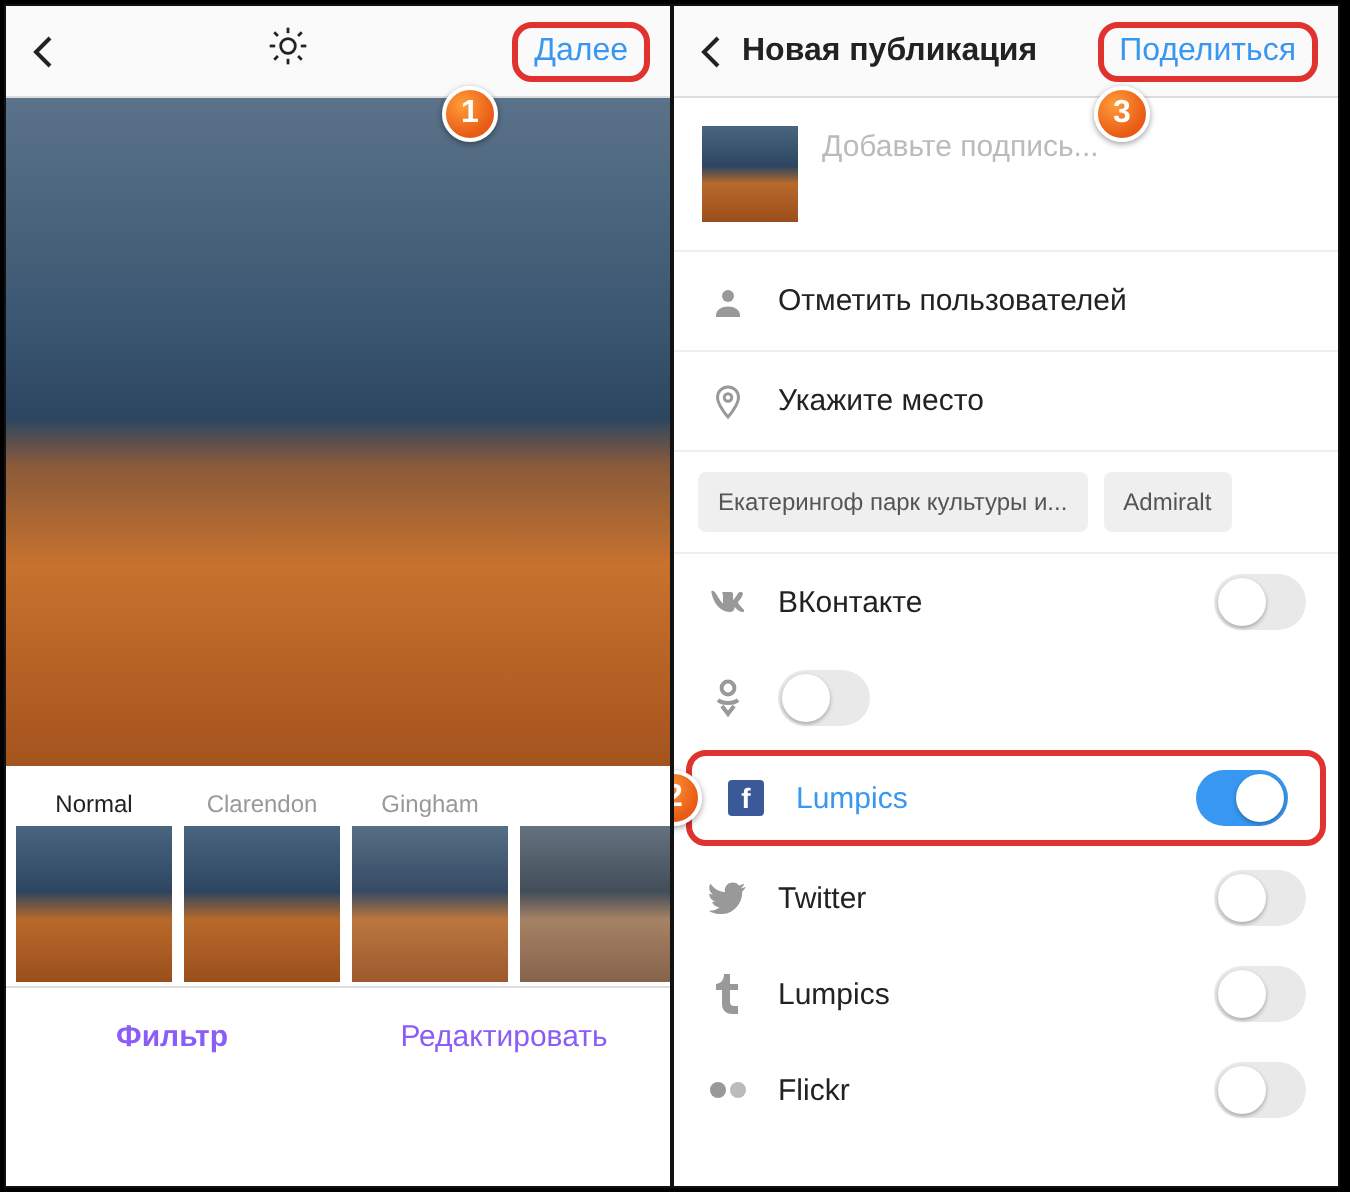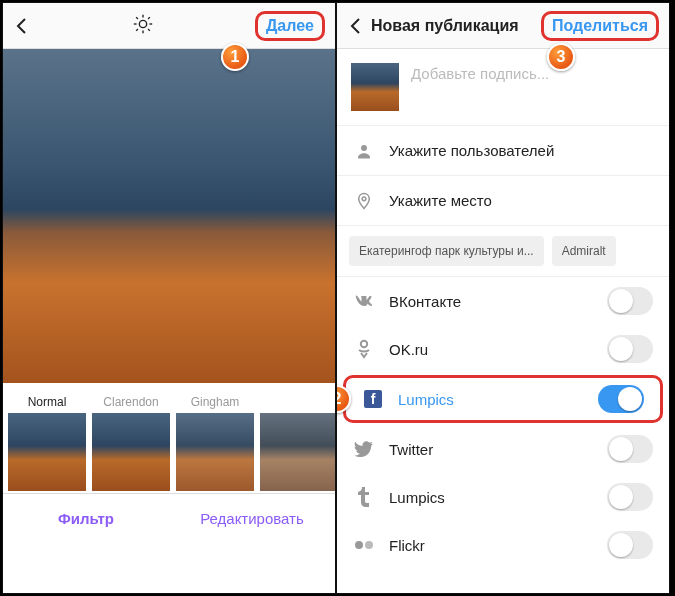--- a/index.html
+++ b/index.html
@@ -5,21 +5,21 @@
 *{box-sizing:border-box;margin:0;padding:0;font-family:-apple-system,Helvetica,Arial,sans-serif}
 body{background:#000;width:675px;height:596px;overflow:hidden}
 .wrap{display:flex;gap:0;width:675px;height:596px;background:#000}
 .screen{background:#fff;width:334px;height:592px;border:1px solid #111;position:relative;overflow:hidden}
 .screen.left{margin:2px 0 2px 2px}
 .screen.right{margin:2px 0 2px 0}
 .hdr{height:46px;border-bottom:1px solid #ddd;display:flex;align-items:center;padding:0 10px;position:relative;background:#fafafa}
 .hdr .back{width:18px;height:18px;display:flex;align-items:center;justify-content:center}
 .hdr .ctr{flex:1;text-align:center;font-weight:600;font-size:16px;color:#222}
 .hdr .sun{width:22px;height:22px;margin:0 auto}
-.hdr .link{color:#3897f0;font-size:16px;font-weight:700}
+.hdr .link{color:#3897f0;font-size:16px;font-weight:400}
 .pill{border:3px solid #e0322e;border-radius:10px;padding:3px 8px;display:inline-block}
 .badge{position:absolute;width:28px;height:28px;border-radius:50%;background:radial-gradient(circle at 35% 30%,#ff9d3a,#e85a15 70%);border:2px solid #fff;color:#fff;font-weight:700;font-size:16px;display:flex;align-items:center;justify-content:center;box-shadow:0 1px 3px rgba(0,0,0,.4);z-index:10}
 .preview{height:334px;background:linear-gradient(180deg,#5a738a 0%,#3a5570 35%,#2c4661 48%,#8a5a3a 55%,#c8722e 70%,#a5531e 100%);position:relative}
 .filters{display:flex;height:110px;padding:8px 2px 0 2px;gap:0;overflow:hidden}
 .fitem{width:84px;text-align:center;flex:0 0 84px}
 .fitem .lab{font-size:12px;color:#999;height:22px;line-height:22px}
 .fitem.active .lab{color:#222;font-weight:400}
 .fitem .thumb{width:78px;height:78px;margin:0 auto;background:linear-gradient(180deg,#4a6580 0%,#2d4560 42%,#b86a2a 60%,#9a4e1c 100%)}
 .fitem:nth-child(3) .thumb{filter:brightness(1.1) saturate(.8)}
 .fitem:nth-child(4) .thumb{filter:grayscale(.6) brightness(1.15)}
@@ -116,21 +116,21 @@
     <div class="pthumb"></div>
     <div class="capin">Добавьте подпись...</div>
   </div>
   <div class="row">
     <div class="icon">
           <svg width="18" height="18" viewBox="0 0 24 24" fill="#999">
             <circle cx="12" cy="8" r="4"></circle>
             <path d="M4 21c0-4 4-6 8-6s8 2 8 6v1H4z"></path>
           </svg>
         </div>
-    <div class="txt">Укажите пользователей</div>
+    <div class="txt">Отметить пользователей</div>
   </div>
   <div class="row">
     <div class="icon">
           <svg width="18" height="20" viewBox="0 0 24 24" fill="none" stroke="#999" stroke-width="2">
             <path d="M12 2C8 2 5 5 5 9c0 5 7 13 7 13s7-8 7-13c0-4-3-7-7-7z"></path>
             <circle cx="12" cy="9" r="2.5"></circle>
           </svg>
         </div>
     <div class="txt">Укажите место</div>
   </div>
@@ -148,21 +148,20 @@
     <div class="txt">ВКонтакте</div>
     <div class="tog"></div>
   </div>
   <div class="srow">
     <div class="icon">
           <svg width="16" height="20" viewBox="0 0 16 20" fill="#999">
             <circle cx="8" cy="5" r="3.2" fill="none" stroke="#999" stroke-width="2"></circle>
             <path d="M3 11c2 2 8 2 10 0M5 14l3 4 3-4" stroke="#999" stroke-width="2" fill="none"></path>
           </svg>
         </div>
-    <div class="txt">OK.ru</div>
     <div class="tog"></div>
   </div>
 
   <div style="position:relative">
     <div class="badge" style="top:10px;left:-14px">2</div>
     <div class="srow hl">
       <div class="icon">
             <div class="fb">f</div>
           </div>
       <div class="txt">Lumpics</div>

